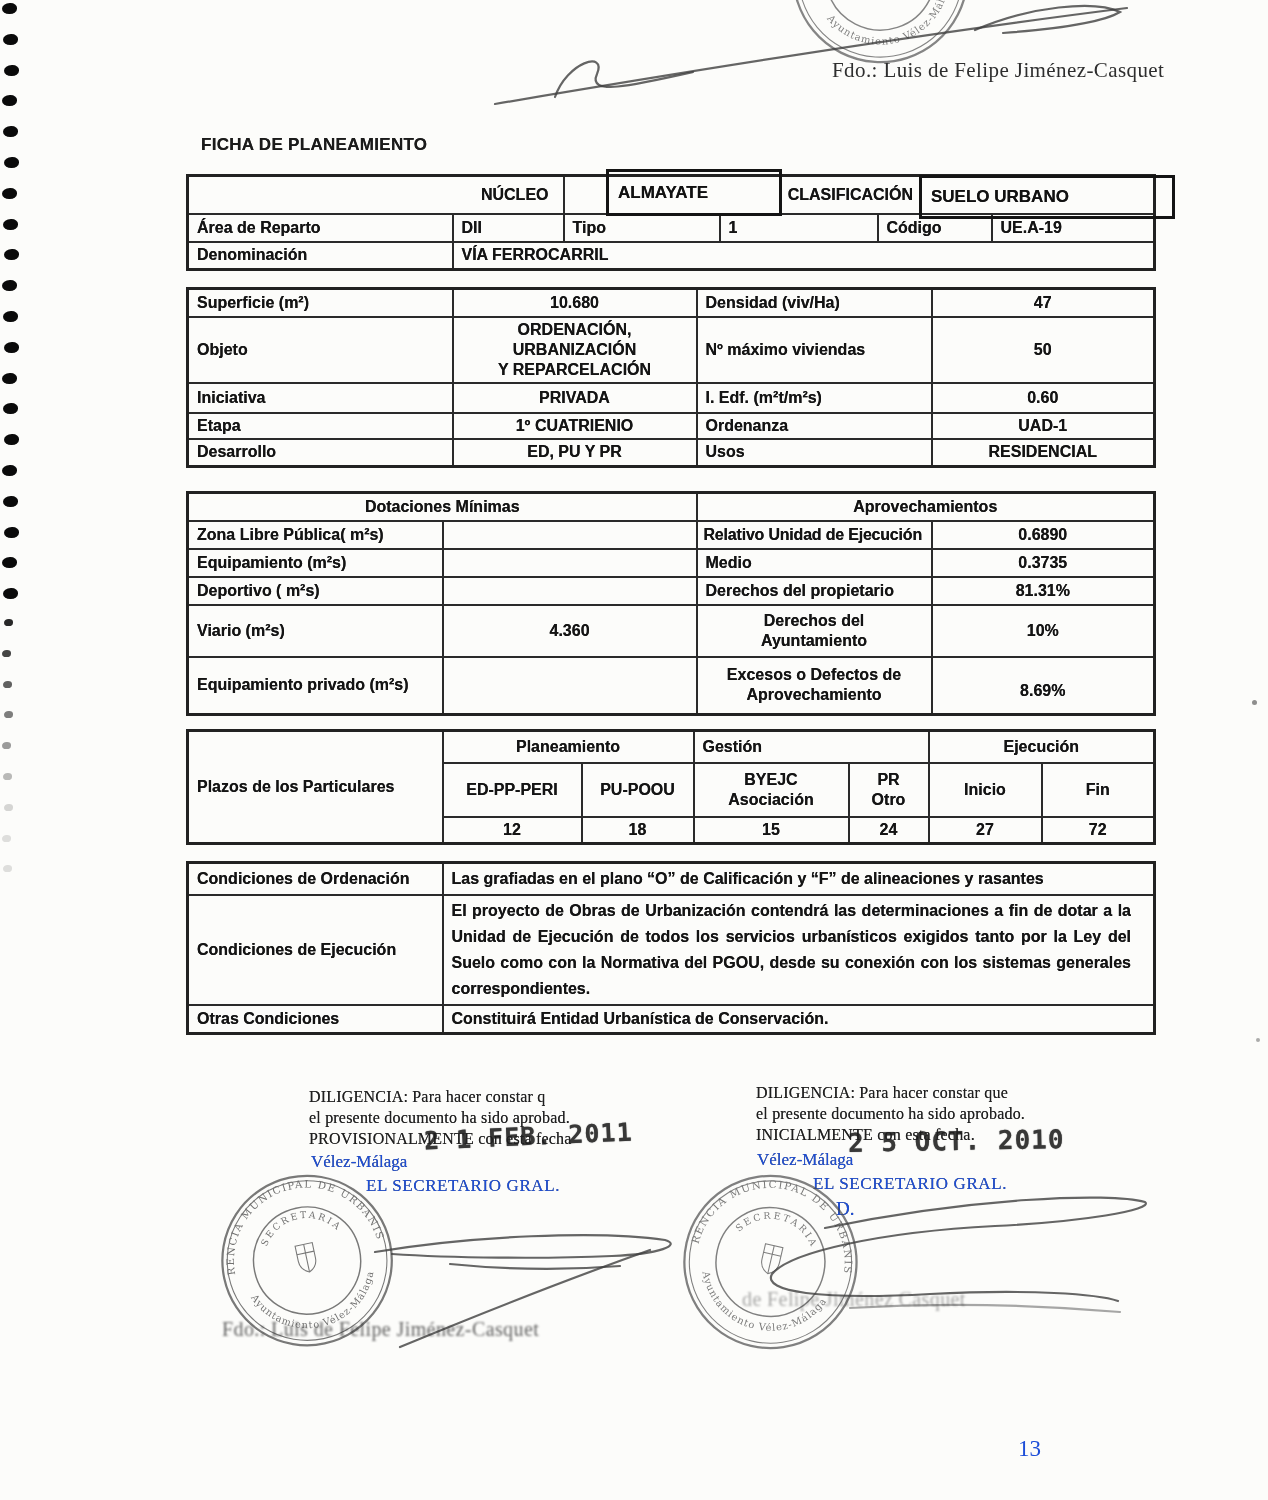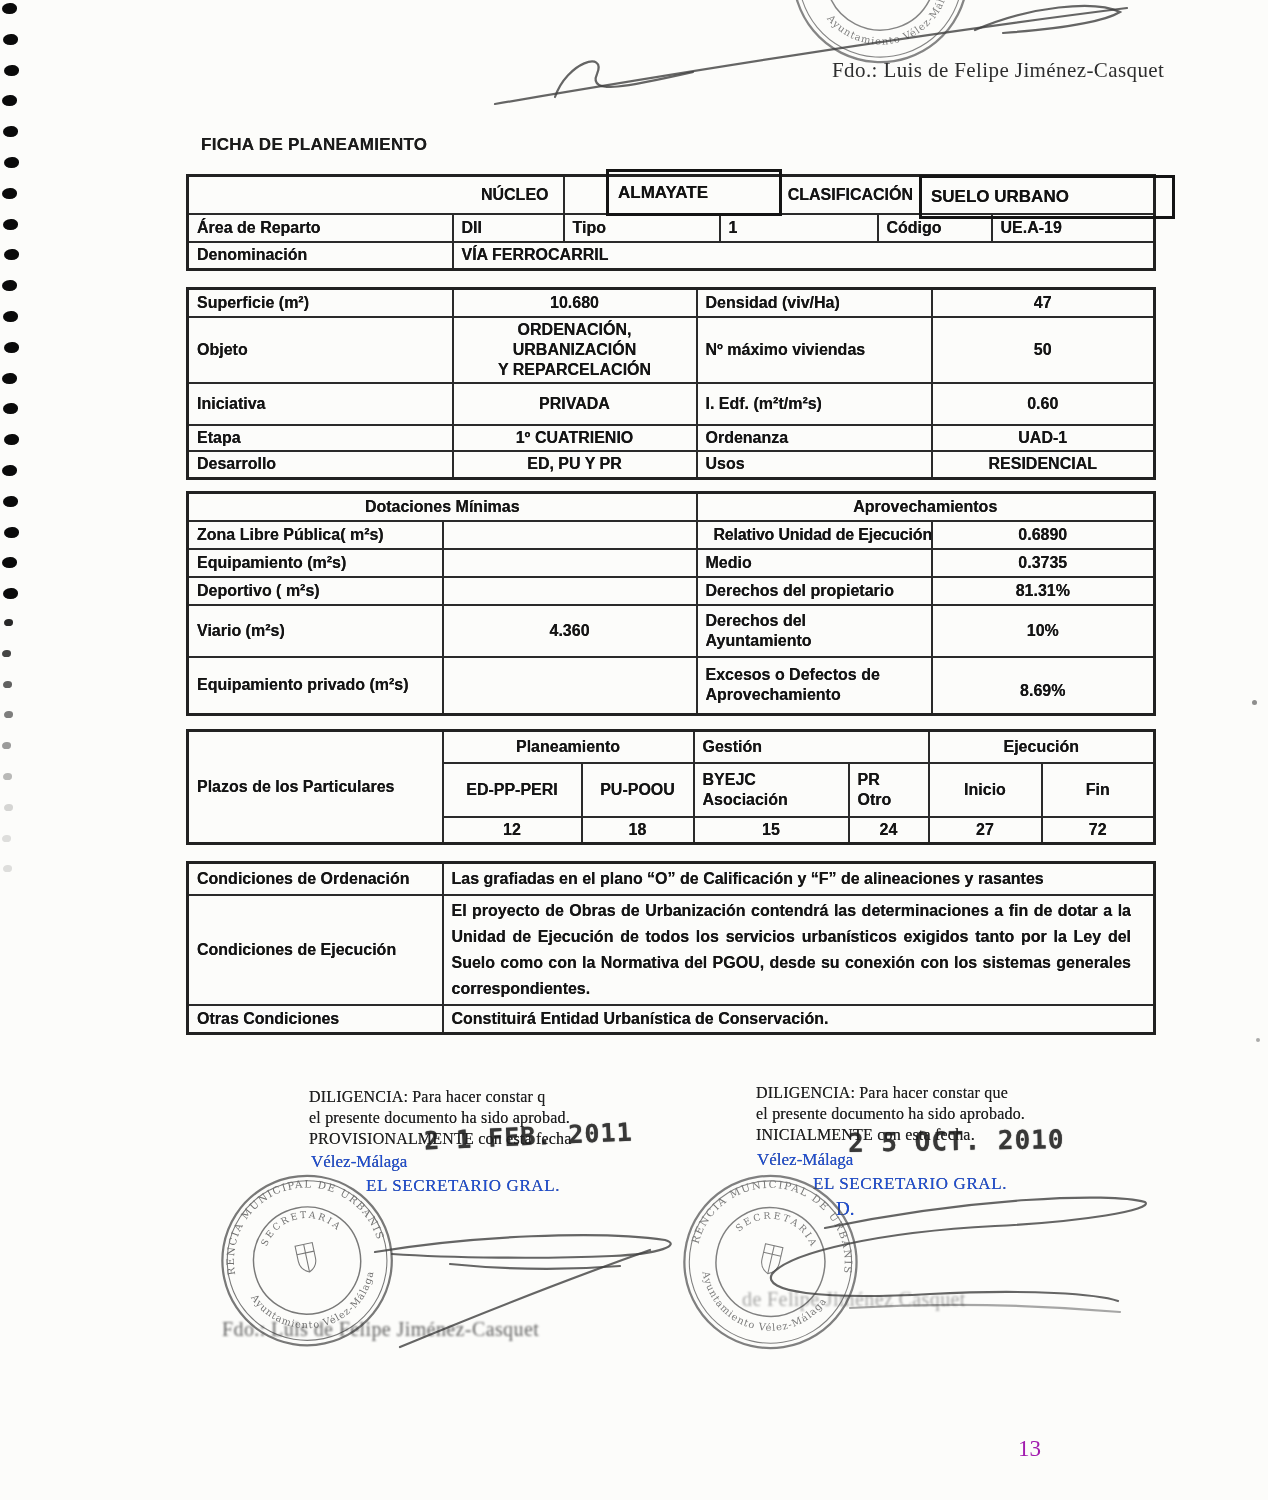--- a/index.html
+++ b/index.html
@@ -10,36 +10,36 @@
   
   .hdr{position:absolute;font:700 17px/23px "Liberation Sans",sans-serif;color:#1b1b1b;
        letter-spacing:.3px;text-shadow:0 0 .4px #333;}
   
   table.doc{position:absolute;border-collapse:collapse;table-layout:fixed;border:3px solid #222;}
   table.doc td{border:2px solid #2a2a2a;font:700 16px/1.25 "Liberation Sans",sans-serif;
        color:#141414;padding:2px 8px;vertical-align:middle;text-shadow:0 0 .4px #333;overflow:visible;}
   td.ctr{text-align:center;}
   td.rt{text-align:right;}
   td.top{vertical-align:top;padding-top:5px;}
-  .l2{line-height:25px;}
+  .l2{line-height:25px;text-align:center;}
   .hbox{position:absolute;border:3.5px solid #141414;display:flex;align-items:center;
         padding-left:9px;font:700 17px "Liberation Sans",sans-serif;color:#111;z-index:5;
         text-shadow:0 0 .4px #333;background:transparent;}
   
   .dil{position:absolute;font:400 16px/21px "Liberation Serif",serif;color:#1f1f1f;
        letter-spacing:.2px;text-shadow:0 0 .6px #555;}
   .datestamp{position:absolute;font:700 25px "DejaVu Sans Mono",monospace;letter-spacing:1px;
        color:#1d1d1d;opacity:.88;text-shadow:0 0 1px #444;z-index:6;}
   .serifline{position:absolute;font:400 17px "Liberation Serif",serif;color:#1d4ed8;
        text-shadow:0 0 .6px #555;}
   .fdo{position:absolute;font:400 21px "Liberation Serif",serif;color:#2e2e2e;
        letter-spacing:.4px;filter:blur(.4px);}
   .blurry{filter:blur(.9px);opacity:.75;}
   .faint{filter:blur(1.2px);opacity:.42;}
-  .pageno{position:absolute;font:400 23px "Liberation Serif",serif;color:#a21caf;}
+  .pageno{position:absolute;font:400 23px "Liberation Serif",serif;color:#1d4ed8;}
   
   .stampwrap{position:absolute;opacity:.72;}
   .sc{fill:none;stroke:#474747;stroke-width:2.3px;}
   .thin{stroke-width:1.1px;}
   .thin2{stroke-width:1.5px;}
   .st{font-family:"DejaVu Serif",serif;font-size:10.5px;letter-spacing:1.5px;fill:#3c3c3c;}
   .sb{font-size:10px;letter-spacing:1px;}
   .si{font-size:9.5px;letter-spacing:2.5px;}
   .sig path{fill:none;stroke:#3f3f3f;stroke-width:2.2px;stroke-linecap:round;opacity:.8;}
   .sig{position:absolute;}
@@ -154,21 +154,21 @@
     </tr>
     <tr style="height:48px">
       <td class="top">Objeto</td>
       <td class="ctr" style="line-height:20px">
         <div>ORDENACIÓN, URBANIZACIÓN</div>
         <div>Y REPARCELACIÓN</div>
       </td>
       <td class="top">Nº máximo viviendas</td>
       <td class="ctr top">50</td>
     </tr>
-    <tr style="height:42px">
+    <tr style="height:30px">
       <td>Iniciativa</td>
       <td class="ctr">PRIVADA</td>
       <td>I. Edf. (m²t/m²s)</td>
       <td class="ctr">0.60</td>
     </tr>
     <tr style="height:26px">
       <td>Etapa</td>
       <td class="ctr">1º CUATRIENIO</td>
       <td>Ordenanza</td>
       <td class="ctr">UAD-1</td>
@@ -190,21 +190,21 @@
         <col style="width:223px">
       </colgroup>
     <tbody>
         <tr style="height:28px">
       <td colspan="2" class="ctr">Dotaciones Mínimas</td>
       <td colspan="2" class="ctr">Aprovechamientos</td>
     </tr>
     <tr style="height:28px">
       <td>Zona Libre Pública( m²s)</td>
       <td class="ctr"></td>
-      <td style="white-space:nowrap;padding-left:16px;letter-spacing:-.2px">Relativo Unidad de Ejecución</td>
+      <td style="white-space:nowrap;padding-left:6px;letter-spacing:-.2px">Relativo Unidad de Ejecución</td>
       <td class="ctr">0.6890</td>
     </tr>
     <tr style="height:28px">
       <td>Equipamiento (m²s)</td>
       <td class="ctr"></td>
       <td>Medio</td>
       <td class="ctr">0.3735</td>
     </tr>
     <tr style="height:28px">
       <td>Deportivo ( m²s)</td>

